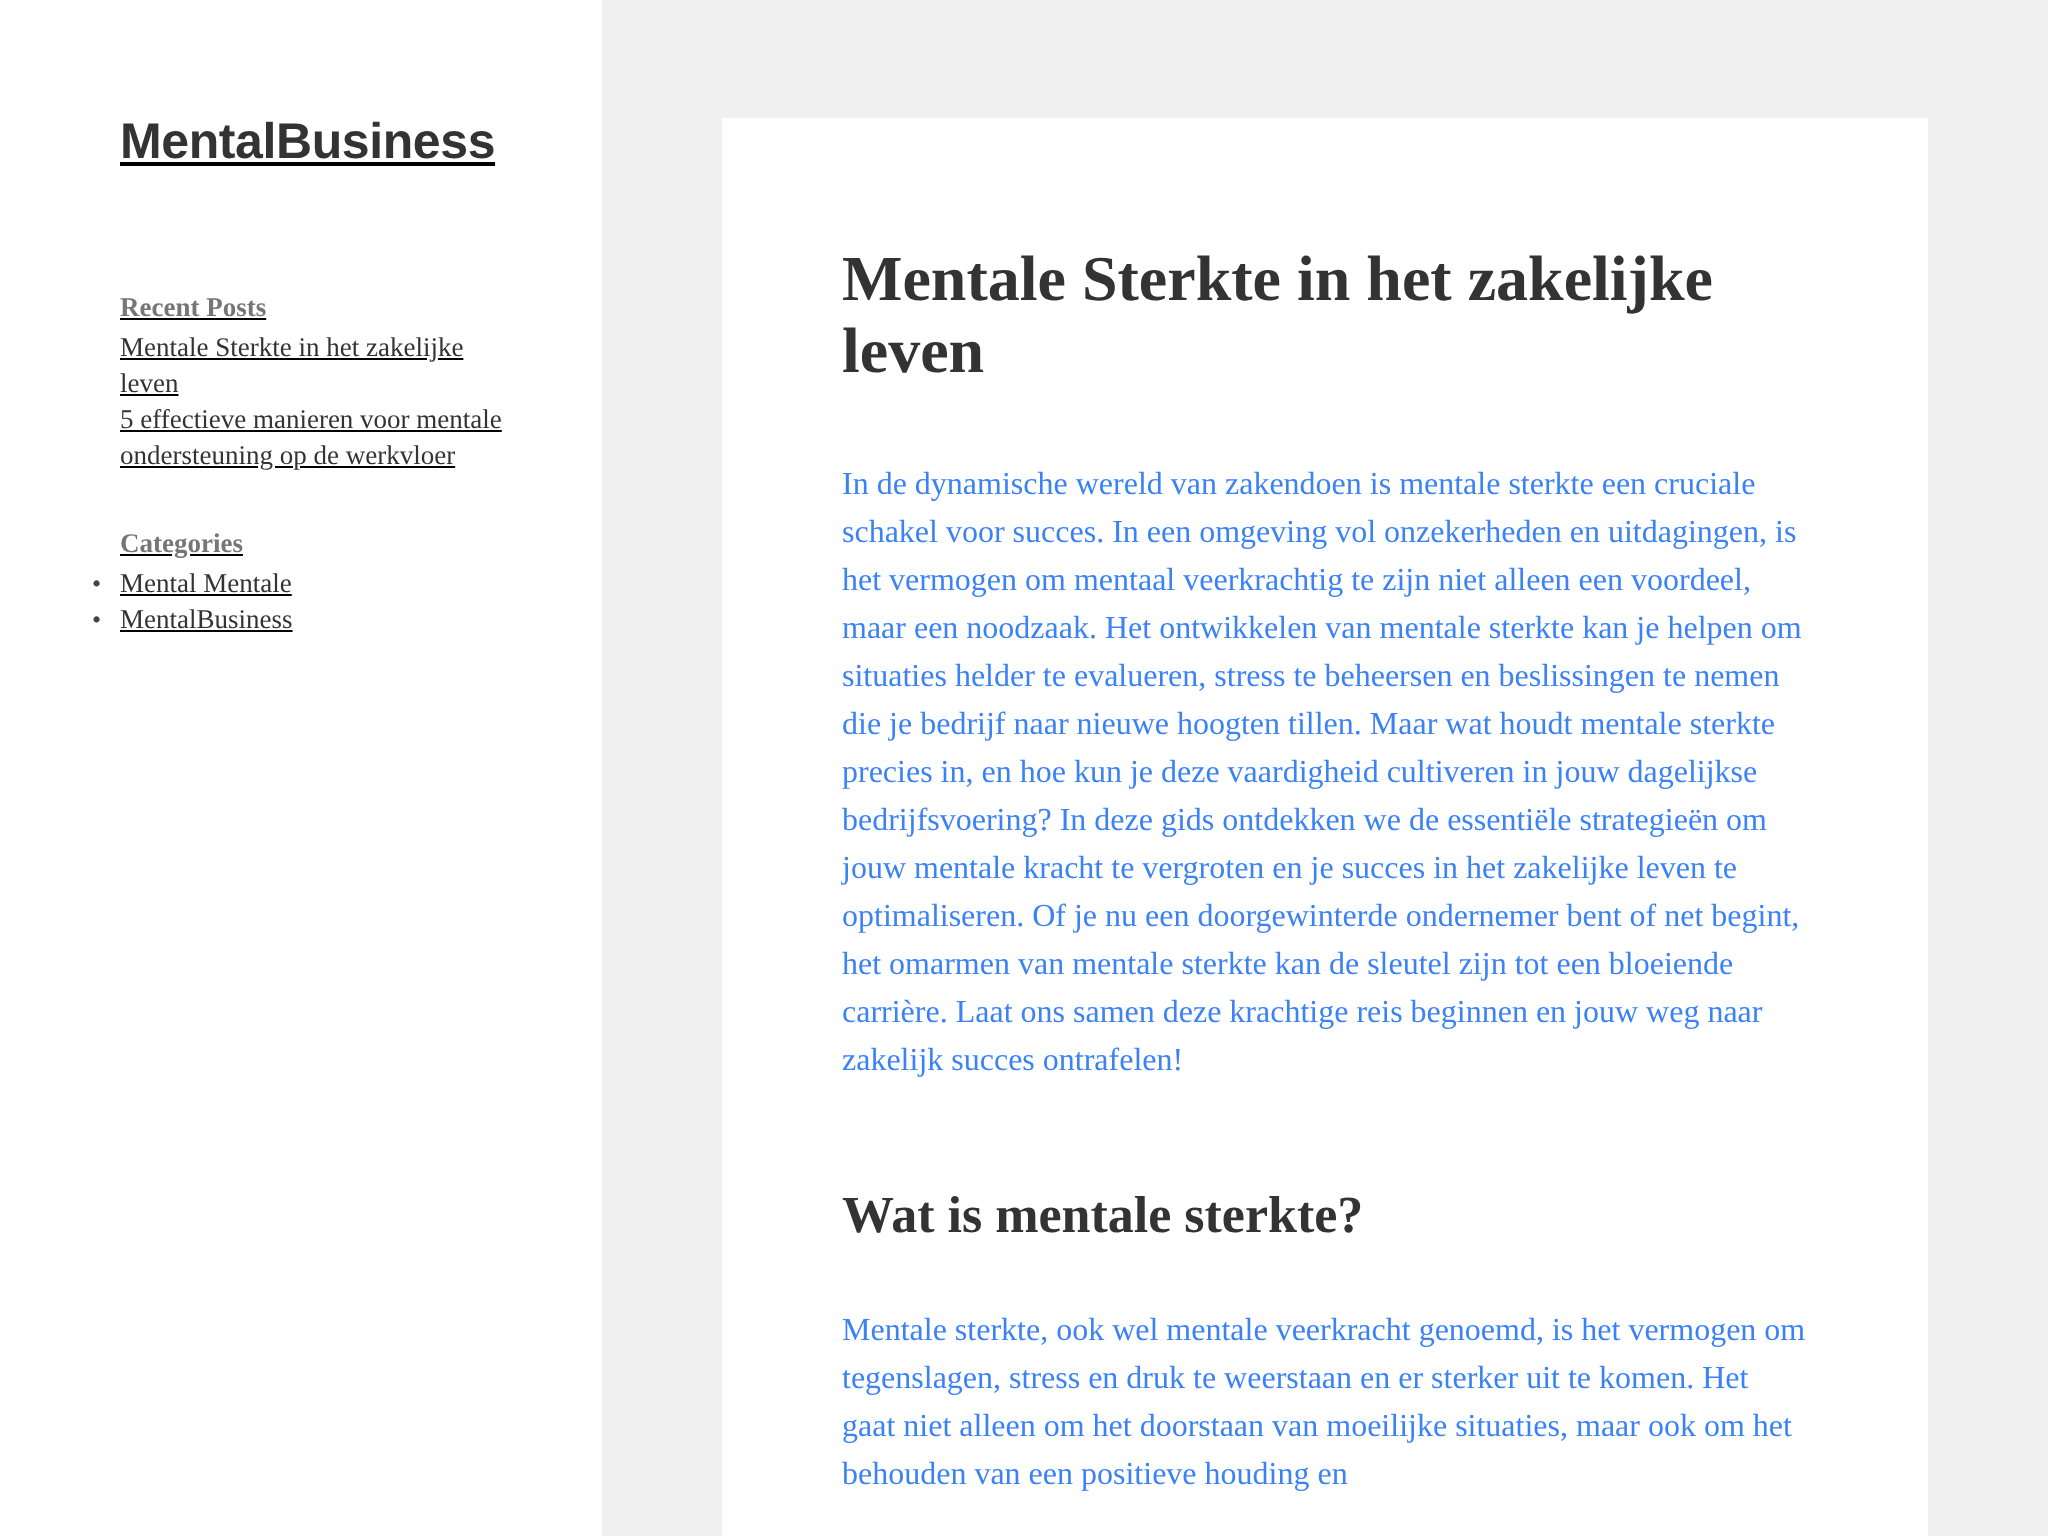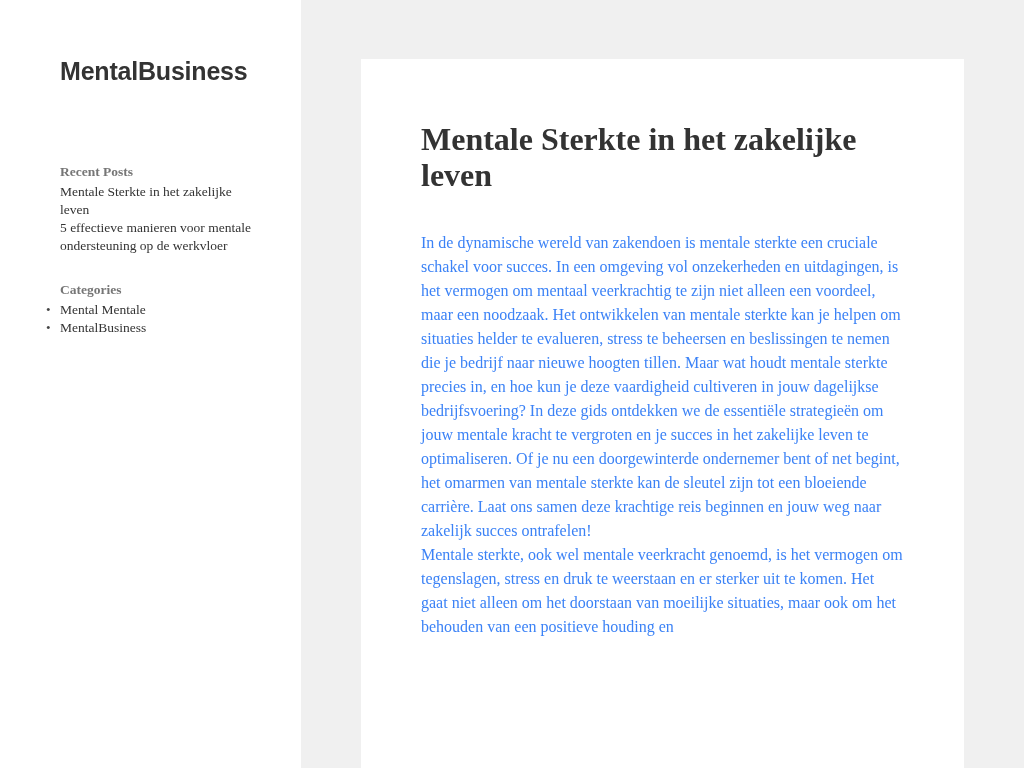--- a/index.html
+++ b/index.html
@@ -13,33 +13,34 @@
   }
 
   
   .sidebar {
     position: absolute;
     left: 0; top: 0;
     width: 301px;
     height: 768px;
     background: #ffffff;
     padding: 0 40px 0 60px;
+    text-decoration: underline;
   }
   .site-title {
     margin: 57px 0 0;
     font-family: "Liberation Sans", "DejaVu Sans", sans-serif;
     font-size: 25px;
     line-height: 28px;
     font-weight: 700;
     color: #333333;
     letter-spacing: -0.2px;
   }
   .site-title a { color: inherit; text-decoration: none; cursor: pointer; }
 
-  .widget-recent { margin-top: 79px; }
+  .widget-recent { margin-top: 61px; }
   .widget-categories { margin-top: 27px; }
   .widget-title {
     font-size: 13.5px;
     line-height: 15px;
     font-weight: 700;
     color: #767676;
     margin: 0 0 4px;
   }
   .widget ul {
     list-style: none;
@@ -124,15 +125,16 @@
         <a href="#">MentalBusiness</a>
       </li>
     </ul>
   </section>
 </aside>
 
 <main class="main-card">
   <article>
     <h1 class="entry-title">Mentale Sterkte in het zakelijke leven</h1>
     <p class="entry-text">In de dynamische wereld van zakendoen is mentale sterkte een cruciale schakel voor succes. In een omgeving vol onzekerheden en uitdagingen, is het vermogen om mentaal veerkrachtig te zijn niet alleen een voordeel, maar een noodzaak. Het ontwikkelen van mentale sterkte kan je helpen om situaties helder te evalueren, stress te beheersen en beslissingen te nemen die je bedrijf naar nieuwe hoogten tillen. Maar wat houdt mentale sterkte precies in, en hoe kun je deze vaardigheid cultiveren in jouw dagelijkse bedrijfsvoering? In deze gids ontdekken we de essentiële strategieën om jouw mentale kracht te vergroten en je succes in het zakelijke leven te optimaliseren. Of je nu een doorgewinterde ondernemer bent of net begint, het omarmen van mentale sterkte kan de sleutel zijn tot een bloeiende carrière. Laat ons samen deze krachtige reis beginnen en jouw weg naar zakelijk succes ontrafelen!</p>
+    <h2 class="entry-subheading">Wat is mentale sterkte?</h2>
     <p class="entry-text">Mentale sterkte, ook wel mentale veerkracht genoemd, is het vermogen om tegenslagen, stress en druk te weerstaan en er sterker uit te komen. Het gaat niet alleen om het doorstaan van moeilijke situaties, maar ook om het behouden van een positieve houding en</p>
   </article>
 </main>
 
 </body></html>

